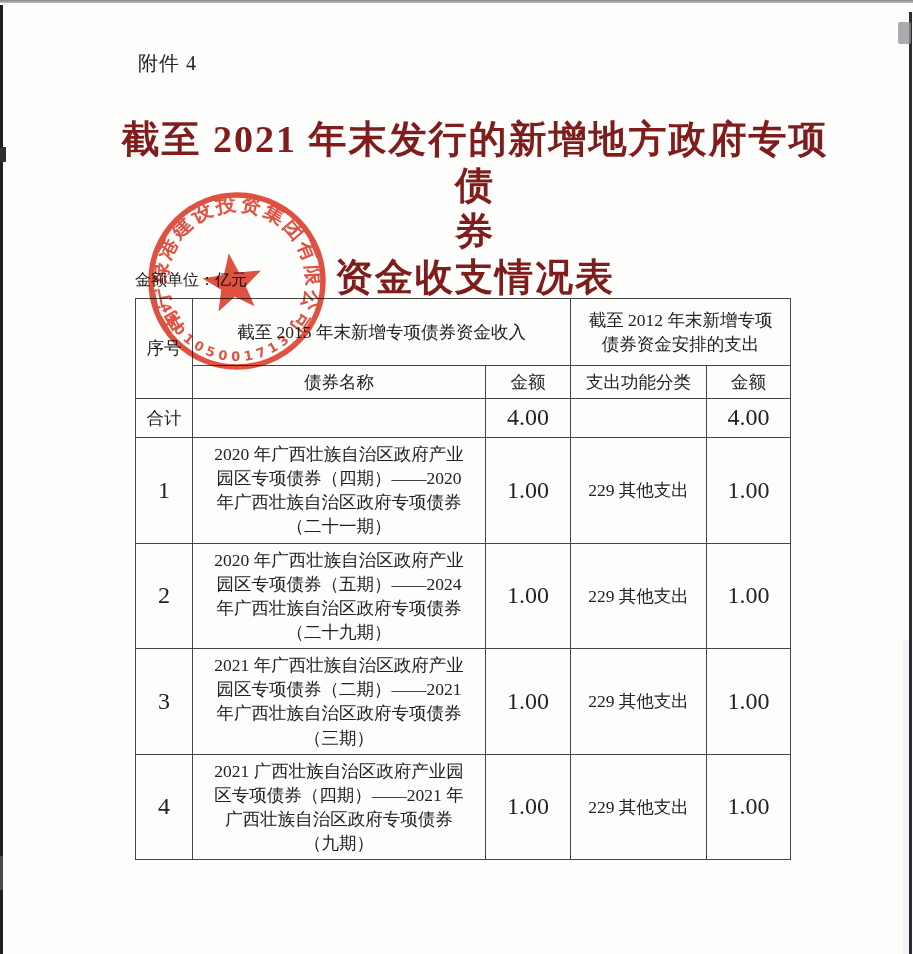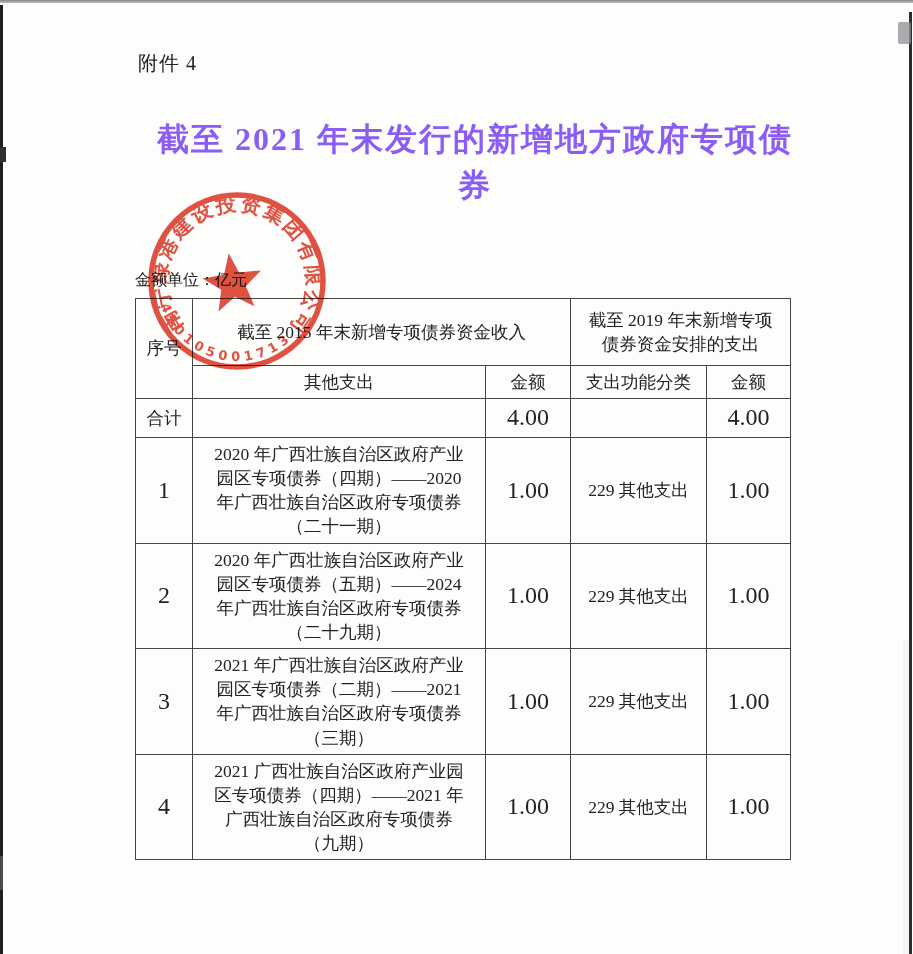--- a/index.html
+++ b/index.html
@@ -15,21 +15,21 @@
   .edge-left{position:absolute;left:0;top:5px;width:3px;height:949px;background:#1f1f1f;}
   .edge-left-notch1{position:absolute;left:0;top:147px;width:6px;height:15px;background:#2f2f2f;}
   .edge-left-notch2{position:absolute;left:0;top:856px;width:3px;height:34px;background:#4a4a4a;}
   .edge-right{position:absolute;left:909px;top:12px;width:3px;height:942px;background:#2b2b31;}
   .edge-right-strip{position:absolute;left:903px;top:640px;width:6px;height:314px;background:#f7f2f4;}
   .edge-right-smudge{position:absolute;left:898px;top:22px;width:13px;height:22px;background:#8f8f95;opacity:.75;border-radius:2px;}
 
   .attachment{position:absolute;left:138px;top:50px;font-size:20px;letter-spacing:1px;}
 
   .doc-title{position:absolute;left:105px;top:116px;width:740px;text-align:center;
-    font-weight:bold;font-size:32px;line-height:46px;letter-spacing:2px;color:#8b5cf6;}
+    font-weight:bold;font-size:38px;line-height:46px;letter-spacing:2px;color:#7f1d1d;}
 
   .unit-note{position:absolute;left:135px;top:270px;width:655px;font-size:16px;}
 
   table.bond-table{position:absolute;left:135px;top:298px;width:655px;
     border-collapse:collapse;table-layout:fixed;}
   table.bond-table th,table.bond-table td{
     border:1.6px solid #454545;text-align:center;vertical-align:middle;
     font-weight:normal;font-size:17.5px;line-height:1.38;padding:2px 10px;
     overflow:hidden;}
   table.bond-table .num{font-size:24px;}
@@ -53,40 +53,41 @@
 <div class="edge-left-notch2"></div>
 <div class="edge-right-strip"></div>
 <div class="edge-right"></div>
 <div class="edge-right-smudge"></div>
 
 <div class="attachment">附件 4</div>
 
 <div class="doc-title">
   <div>截至 2021 年末发行的新增地方政府专项债</div>
   <div>券</div>
+  <div>资金收支情况表</div>
 </div>
 
 <div class="unit-note">金额单位：亿元</div>
 
 <table class="bond-table">
   <colgroup>
     <col style="width:57px">
       <col style="width:293px">
       <col style="width:85px">
     <col style="width:136px">
       <col style="width:84px">
   </colgroup>
   <thead>
     <tr class="hdr-group">
       <th rowspan="2">序号</th>
       <th colspan="2">截至 2015 年末新增专项债券资金收入</th>
-      <th colspan="2">截至 2019 年末新增专项债券资金安排的支出</th>
+      <th colspan="2">截至 2012 年末新增专项债券资金安排的支出</th>
     </tr>
     <tr class="hdr-sub">
-      <th>其他支出</th>
+      <th>债券名称</th>
       <th>金额</th>
       <th>支出功能分类</th>
       <th>金额</th>
     </tr>
   </thead>
   <tbody>
     <tr class="row-total">
       <td>合计</td>
       <td></td>
       <td class="num">4.00</td>

